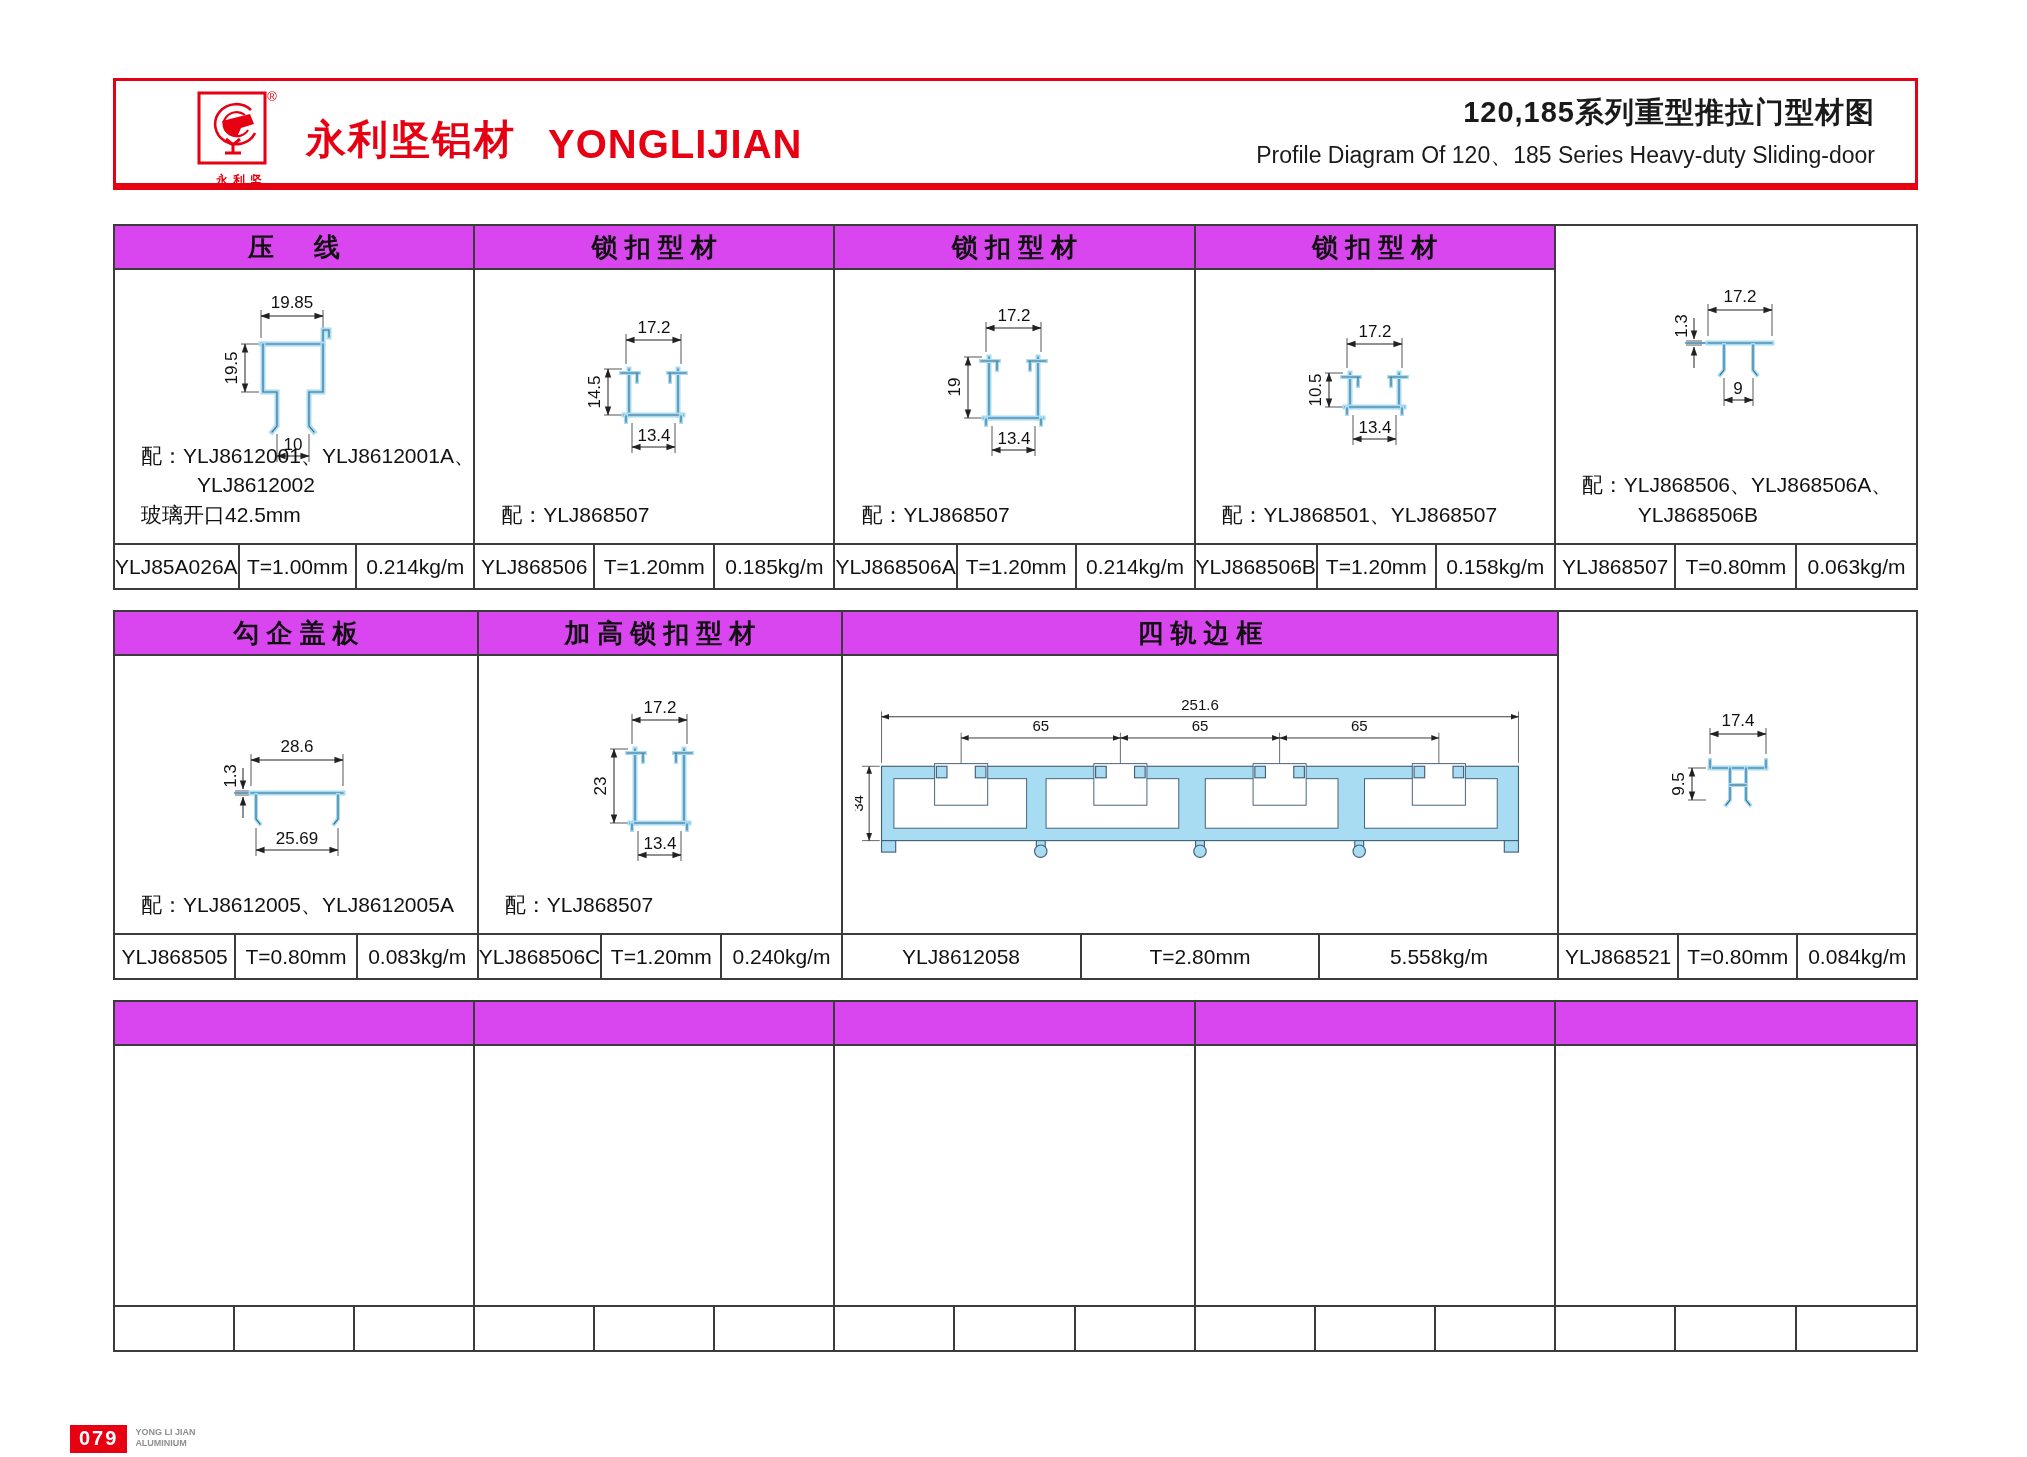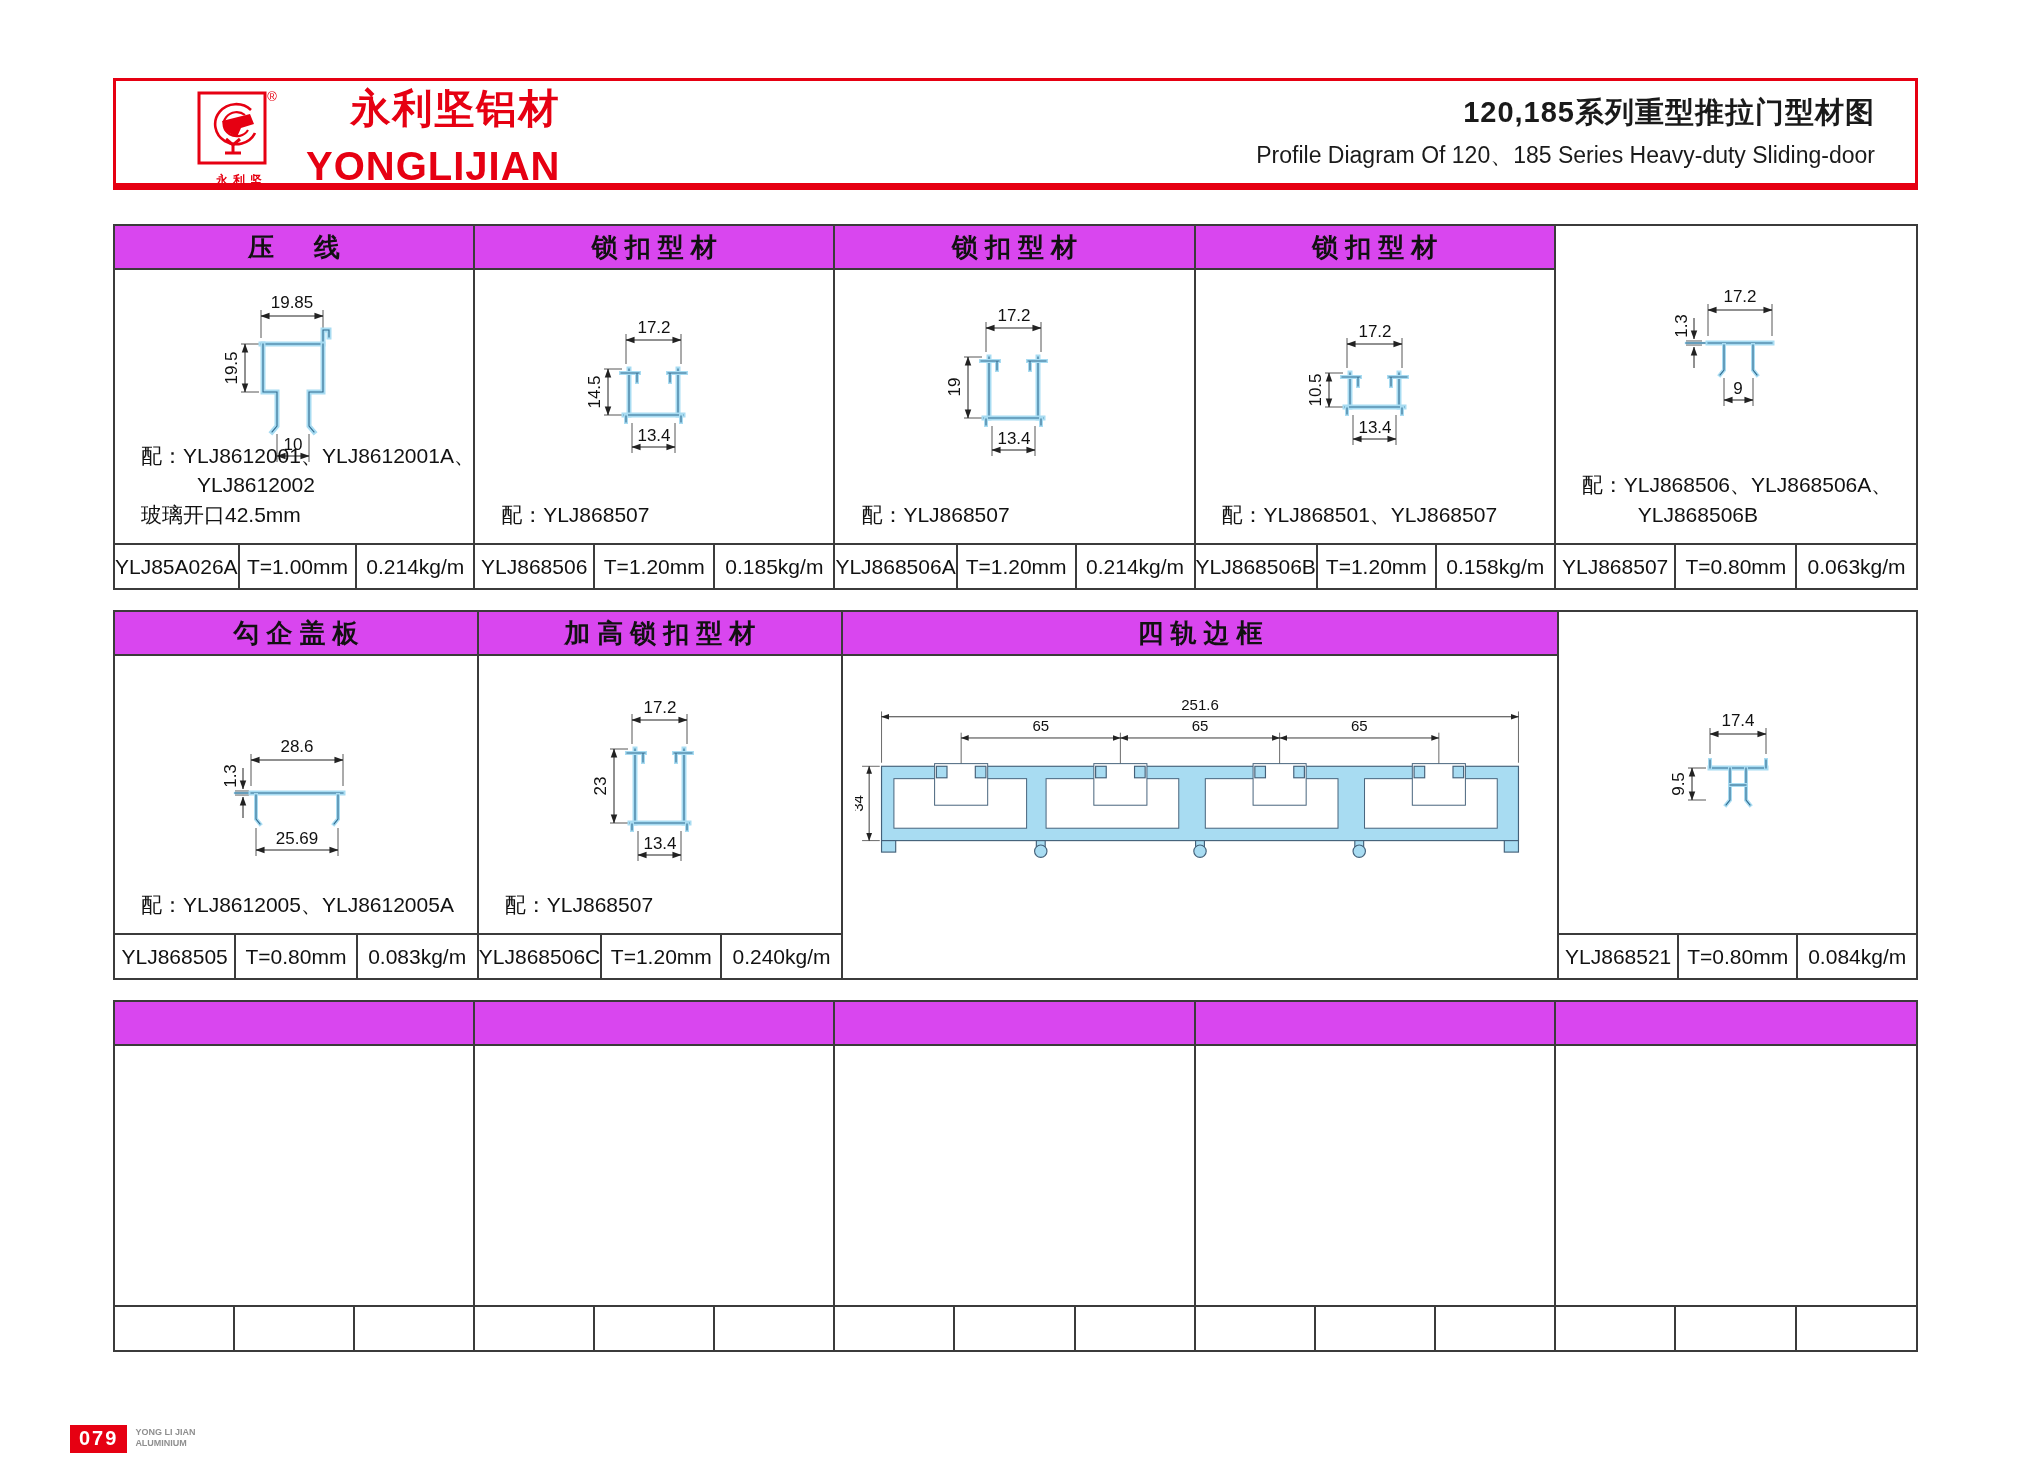--- a/index.html
+++ b/index.html
@@ -6,21 +6,21 @@
   html,body { background:#fff; }
   body { font-family:"Liberation Sans","DejaVu Sans",sans-serif; color:#111; }
   .page { position:relative; width:2027px; height:1457px; background:#fff; overflow:hidden; }
 
   
   .brand-box { position:absolute; left:113px; top:78px; width:1805px; height:112px;
     border:3px solid #e60012; border-bottom-width:7px; display:flex; }
   .logo-wrap { display:flex; align-items:flex-start; padding:8px 0 0 80px; }
   .emblem-block { text-align:center; }
   .emblem-chars { color:#e60012; font-size:12px; font-weight:bold; letter-spacing:5px; text-indent:5px; margin-top:1px; }
-  .names { display:flex; align-items:flex-end; padding-bottom:16px; margin-left:24px; gap:8px;flex-direction:column; }
+  .names { display:flex; align-items:flex-end; padding-bottom:16px; margin-left:24px; gap:32px; }
   .name-cn { font-size:40px; font-weight:bold; color:#e60012; letter-spacing:2px; }
   .name-en { font-size:40px; font-weight:bold; color:#e60012; letter-spacing:1px; }
   .titles { margin-left:auto; text-align:right; padding:12px 40px 0 0; }
   .title-cn { font-size:29px; font-weight:bold; color:#1a1a1a; letter-spacing:1px; }
   .title-en { font-size:23px; color:#1a1a1a; margin-top:7px; }
 
   
   .trow { position:absolute; left:113px; width:1805px; display:flex; border:2px solid #3b3b3b; background:#fff; }
   .row1 { top:224px;  height:366px; }
   .row2 { top:610px;  height:370px; }
@@ -394,20 +394,25 @@
             <rect class="fblue" x="734" y="186" width="16" height="13"></rect>
             <rect class="fblue" x="205" y="186" width="10" height="7"></rect>
               <circle class="fblue" cx="210" cy="198" r="7"></circle>
             <rect class="fblue" x="385" y="186" width="10" height="7"></rect>
               <circle class="fblue" cx="390" cy="198" r="7"></circle>
             <rect class="fblue" x="565" y="186" width="10" height="7"></rect>
               <circle class="fblue" cx="570" cy="198" r="7"></circle>
           </g>
         </svg>
       </div>
+      <div class="cell-data">
+        <div class="dc">YLJ8612058</div>
+        <div class="dc">T=2.80mm</div>
+        <div class="dc">5.558kg/m</div>
+      </div>
     </div>
 
     <div class="cell w198">
       <div class="cell-body vcenter">
         <svg width="180" height="150" viewBox="0 0 180 150">
           <path class="ext" d="M62,56 V30 M118,56 V30"></path>
           <path class="dim" d="M62,36 H118" marker-start="url(#arr)" marker-end="url(#arr)"></path>
           <text class="dlab" x="90" y="28" text-anchor="middle">17.4</text>
           <path class="ext" d="M58,70 H40 M58,102 H40"></path>
           <path class="dim" d="M44,70 V102" marker-start="url(#arr)" marker-end="url(#arr)"></path>

